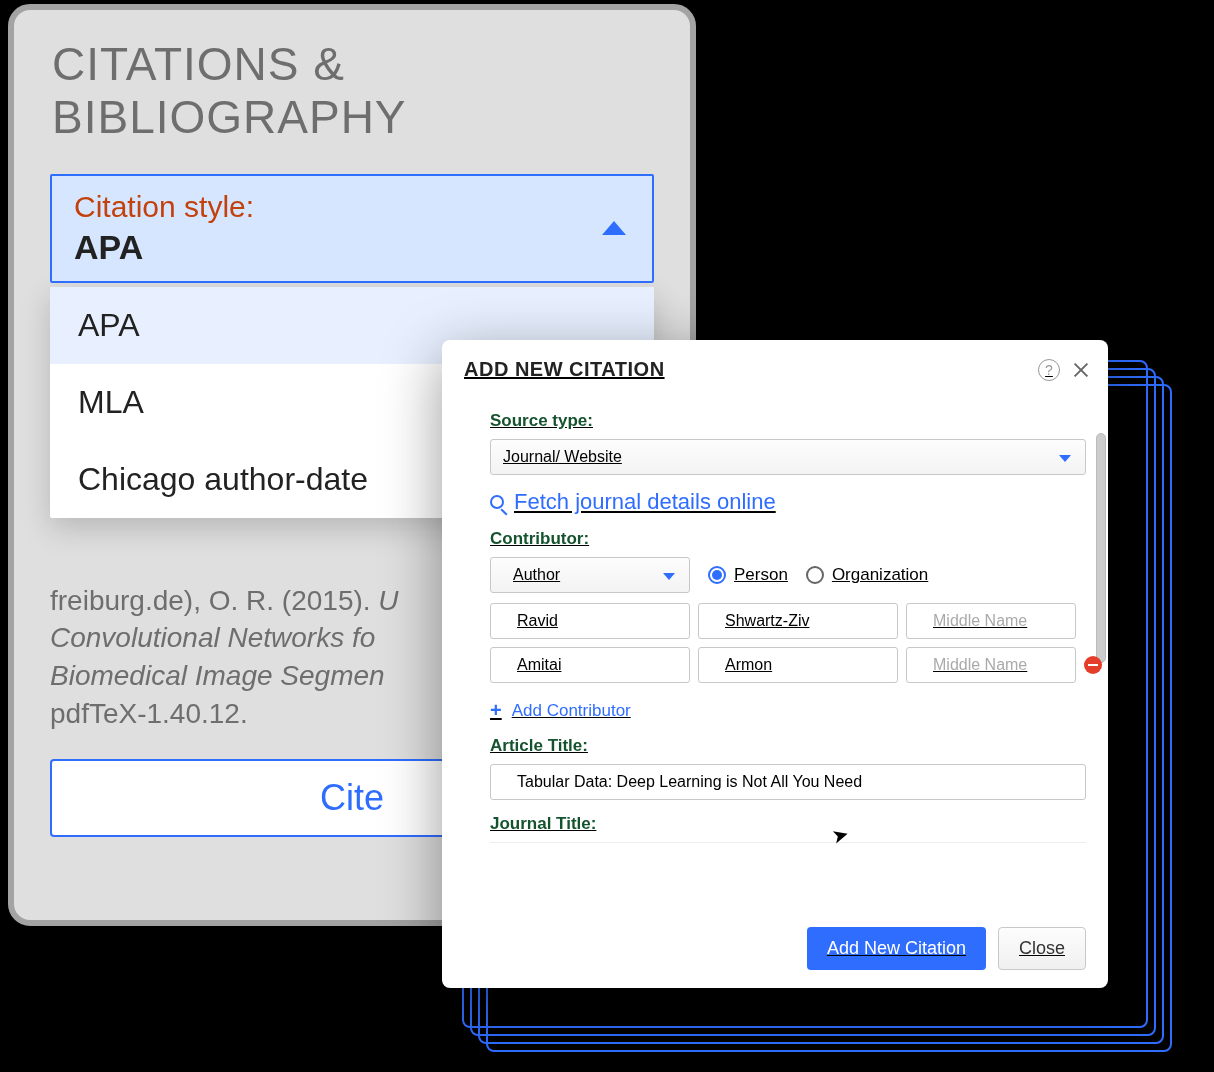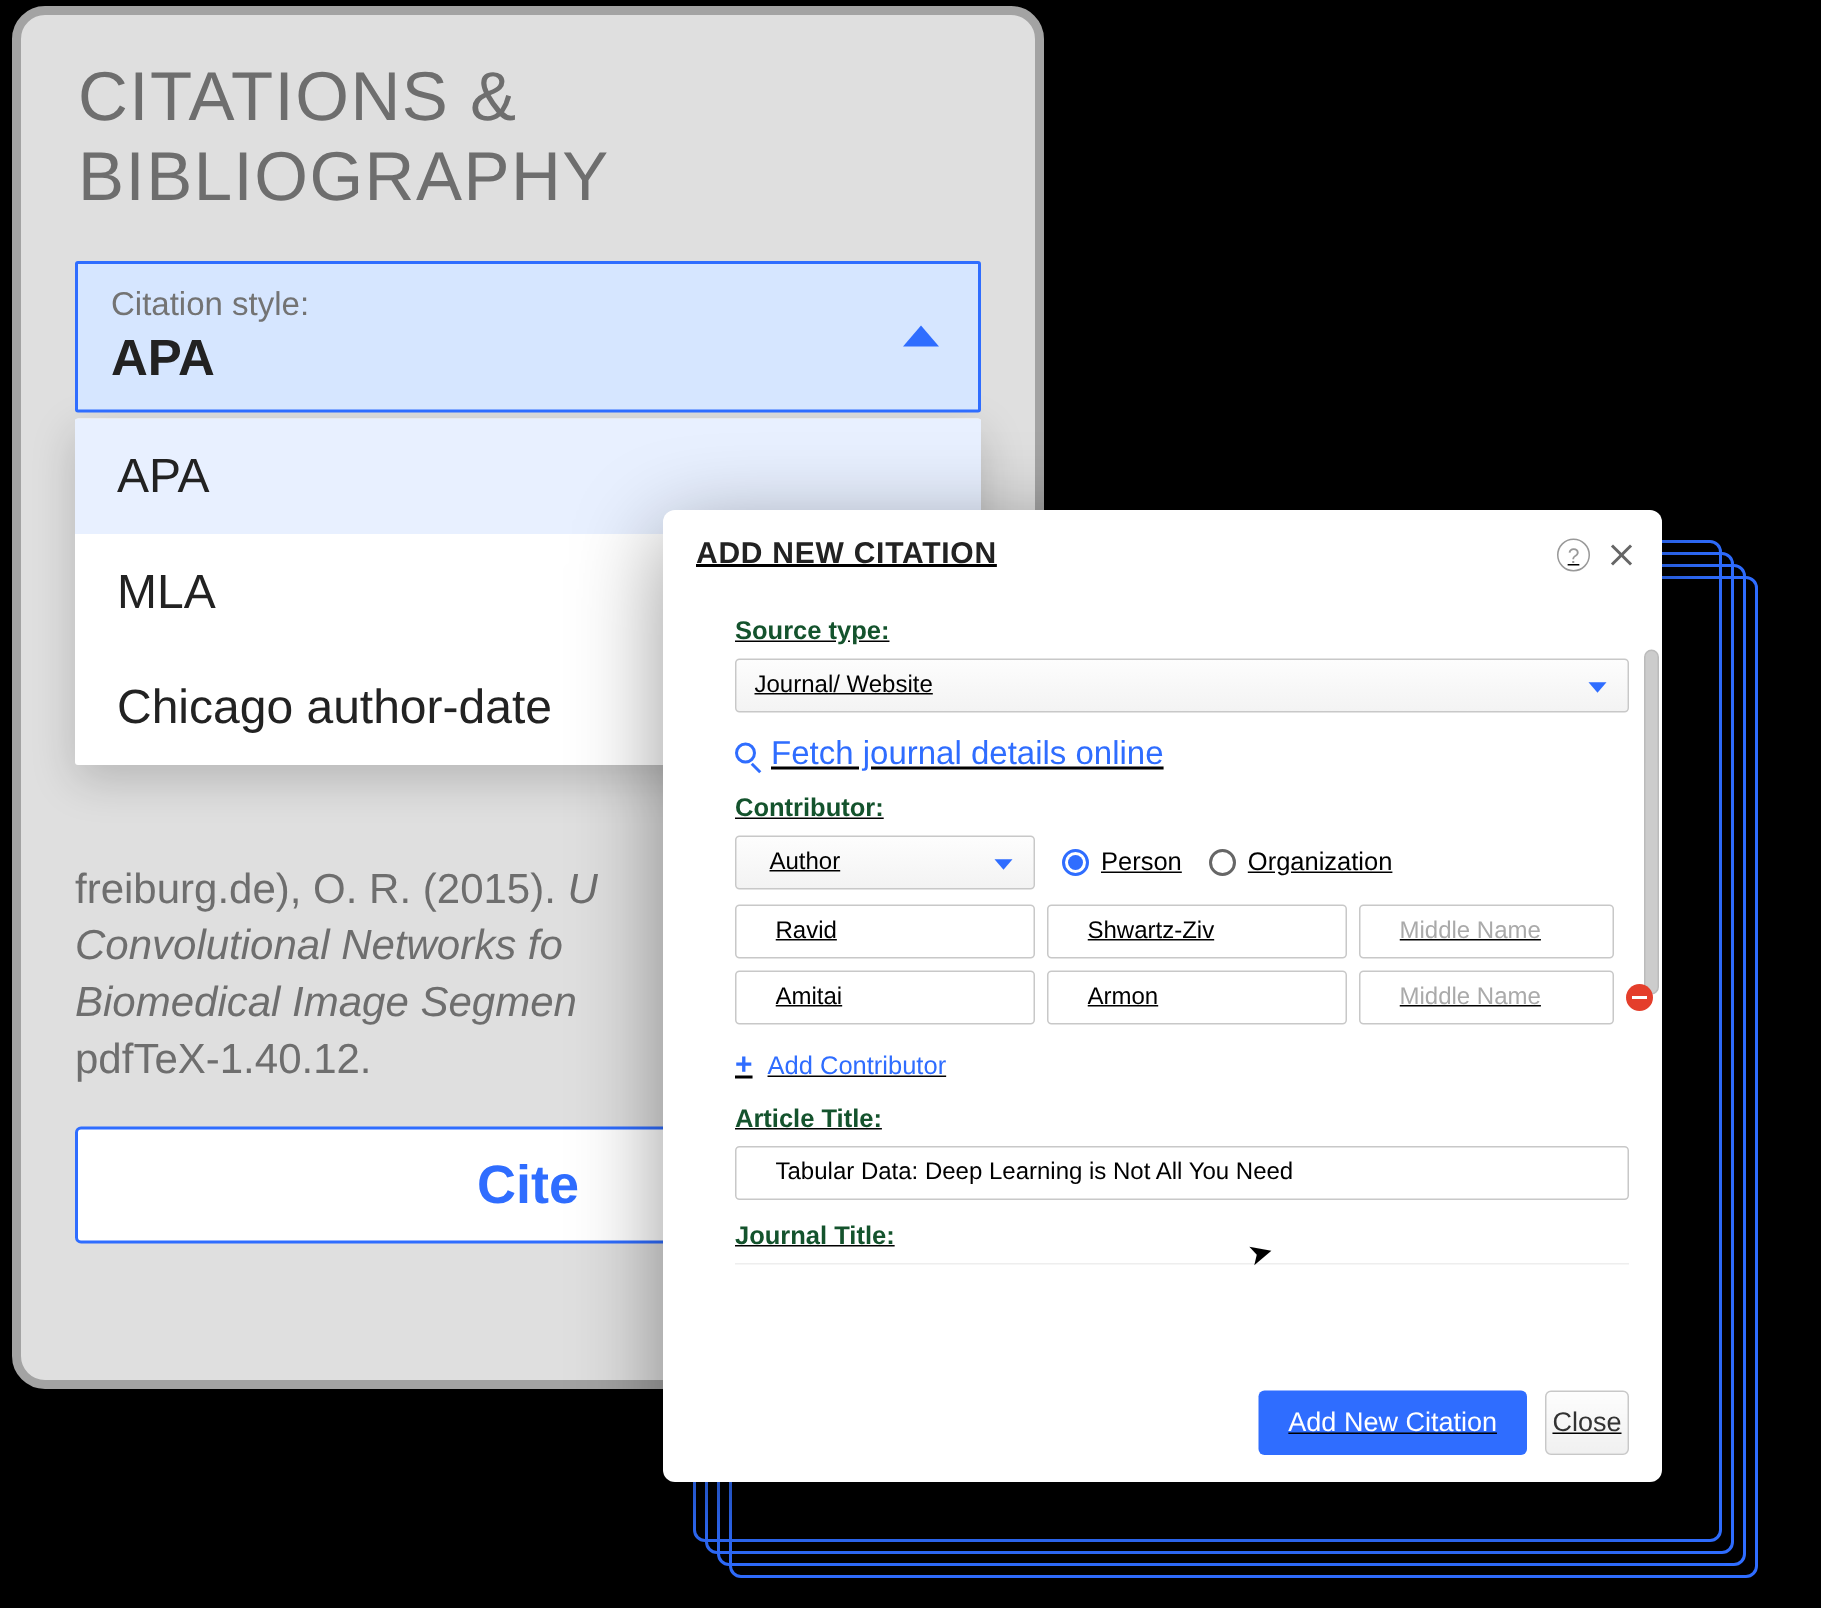--- a/index.html
+++ b/index.html
@@ -25,21 +25,21 @@
   line-height: 1.15;
 }
 .style-select {
   margin: 20px 36px 0 36px;
   background: #d6e6ff;
   border: 2px solid #2f6dff;
   border-radius: 2px;
   padding: 14px 22px 14px 22px;
   position: relative;
 }
-.style-select-label { color: #737373; font-size: 22px; }
+.style-select-label { color: #c2410c; font-size: 30px; }
 .style-select-value { color: #222; font-size: 34px; font-weight: 700; margin-top: 4px; }
 .style-select-caret {
   position: absolute; right: 26px; top: 50%; transform: translateY(-50%);
   width: 0; height: 0;
   border-left: 12px solid transparent;
   border-right: 12px solid transparent;
   border-bottom: 14px solid #2f6dff;
 }
 .dropdown {
   margin: 4px 36px 0 36px;
@@ -65,21 +65,21 @@
 }
 .ref-preview .ital { font-style: italic; color:#6e6e6e; }
 
 .cite-btn {
   margin: 26px 36px 0 36px;
   border: 2px solid #2f6dff;
   border-radius: 4px;
   background: #fff;
   color: #2f6dff;
   font-size: 36px;
-  font-weight: 700;
+  font-weight: 400;
   text-align: center;
   padding: 16px 0;
   width: calc(100% - 72px);
   cursor: pointer;
 }
 
 
 .dialog-shadows {
   position: absolute;
   left: 442px; top: 340px;
@@ -219,21 +219,21 @@
   display:flex; justify-content:flex-end; gap:12px;
   padding:14px 22px 18px 22px;
 }
 .btn-primary {
   background:#2f6dff; color:#fff; border:none; border-radius:4px;
   font-size:18px; font-weight:500; padding:10px 20px; cursor:pointer;
 }
 .btn-secondary {
   background:linear-gradient(#fdfdfd,#f0f0f0); color:#333;
   border:1px solid #c8c8c8; border-radius:4px;
-  font-size:18px; padding:10px 4px; cursor:pointer;text-align:center;
+  font-size:18px; padding:10px 20px; cursor:pointer;text-align:center;
 }
 </style>
 </head>
 <body>
 
 <div class="panel-bg">
   <div class="panel-title">CITATIONS &amp; BIBLIOGRAPHY</div>
 
   <div class="style-select">
     <div class="style-select-label">Citation style:</div>

